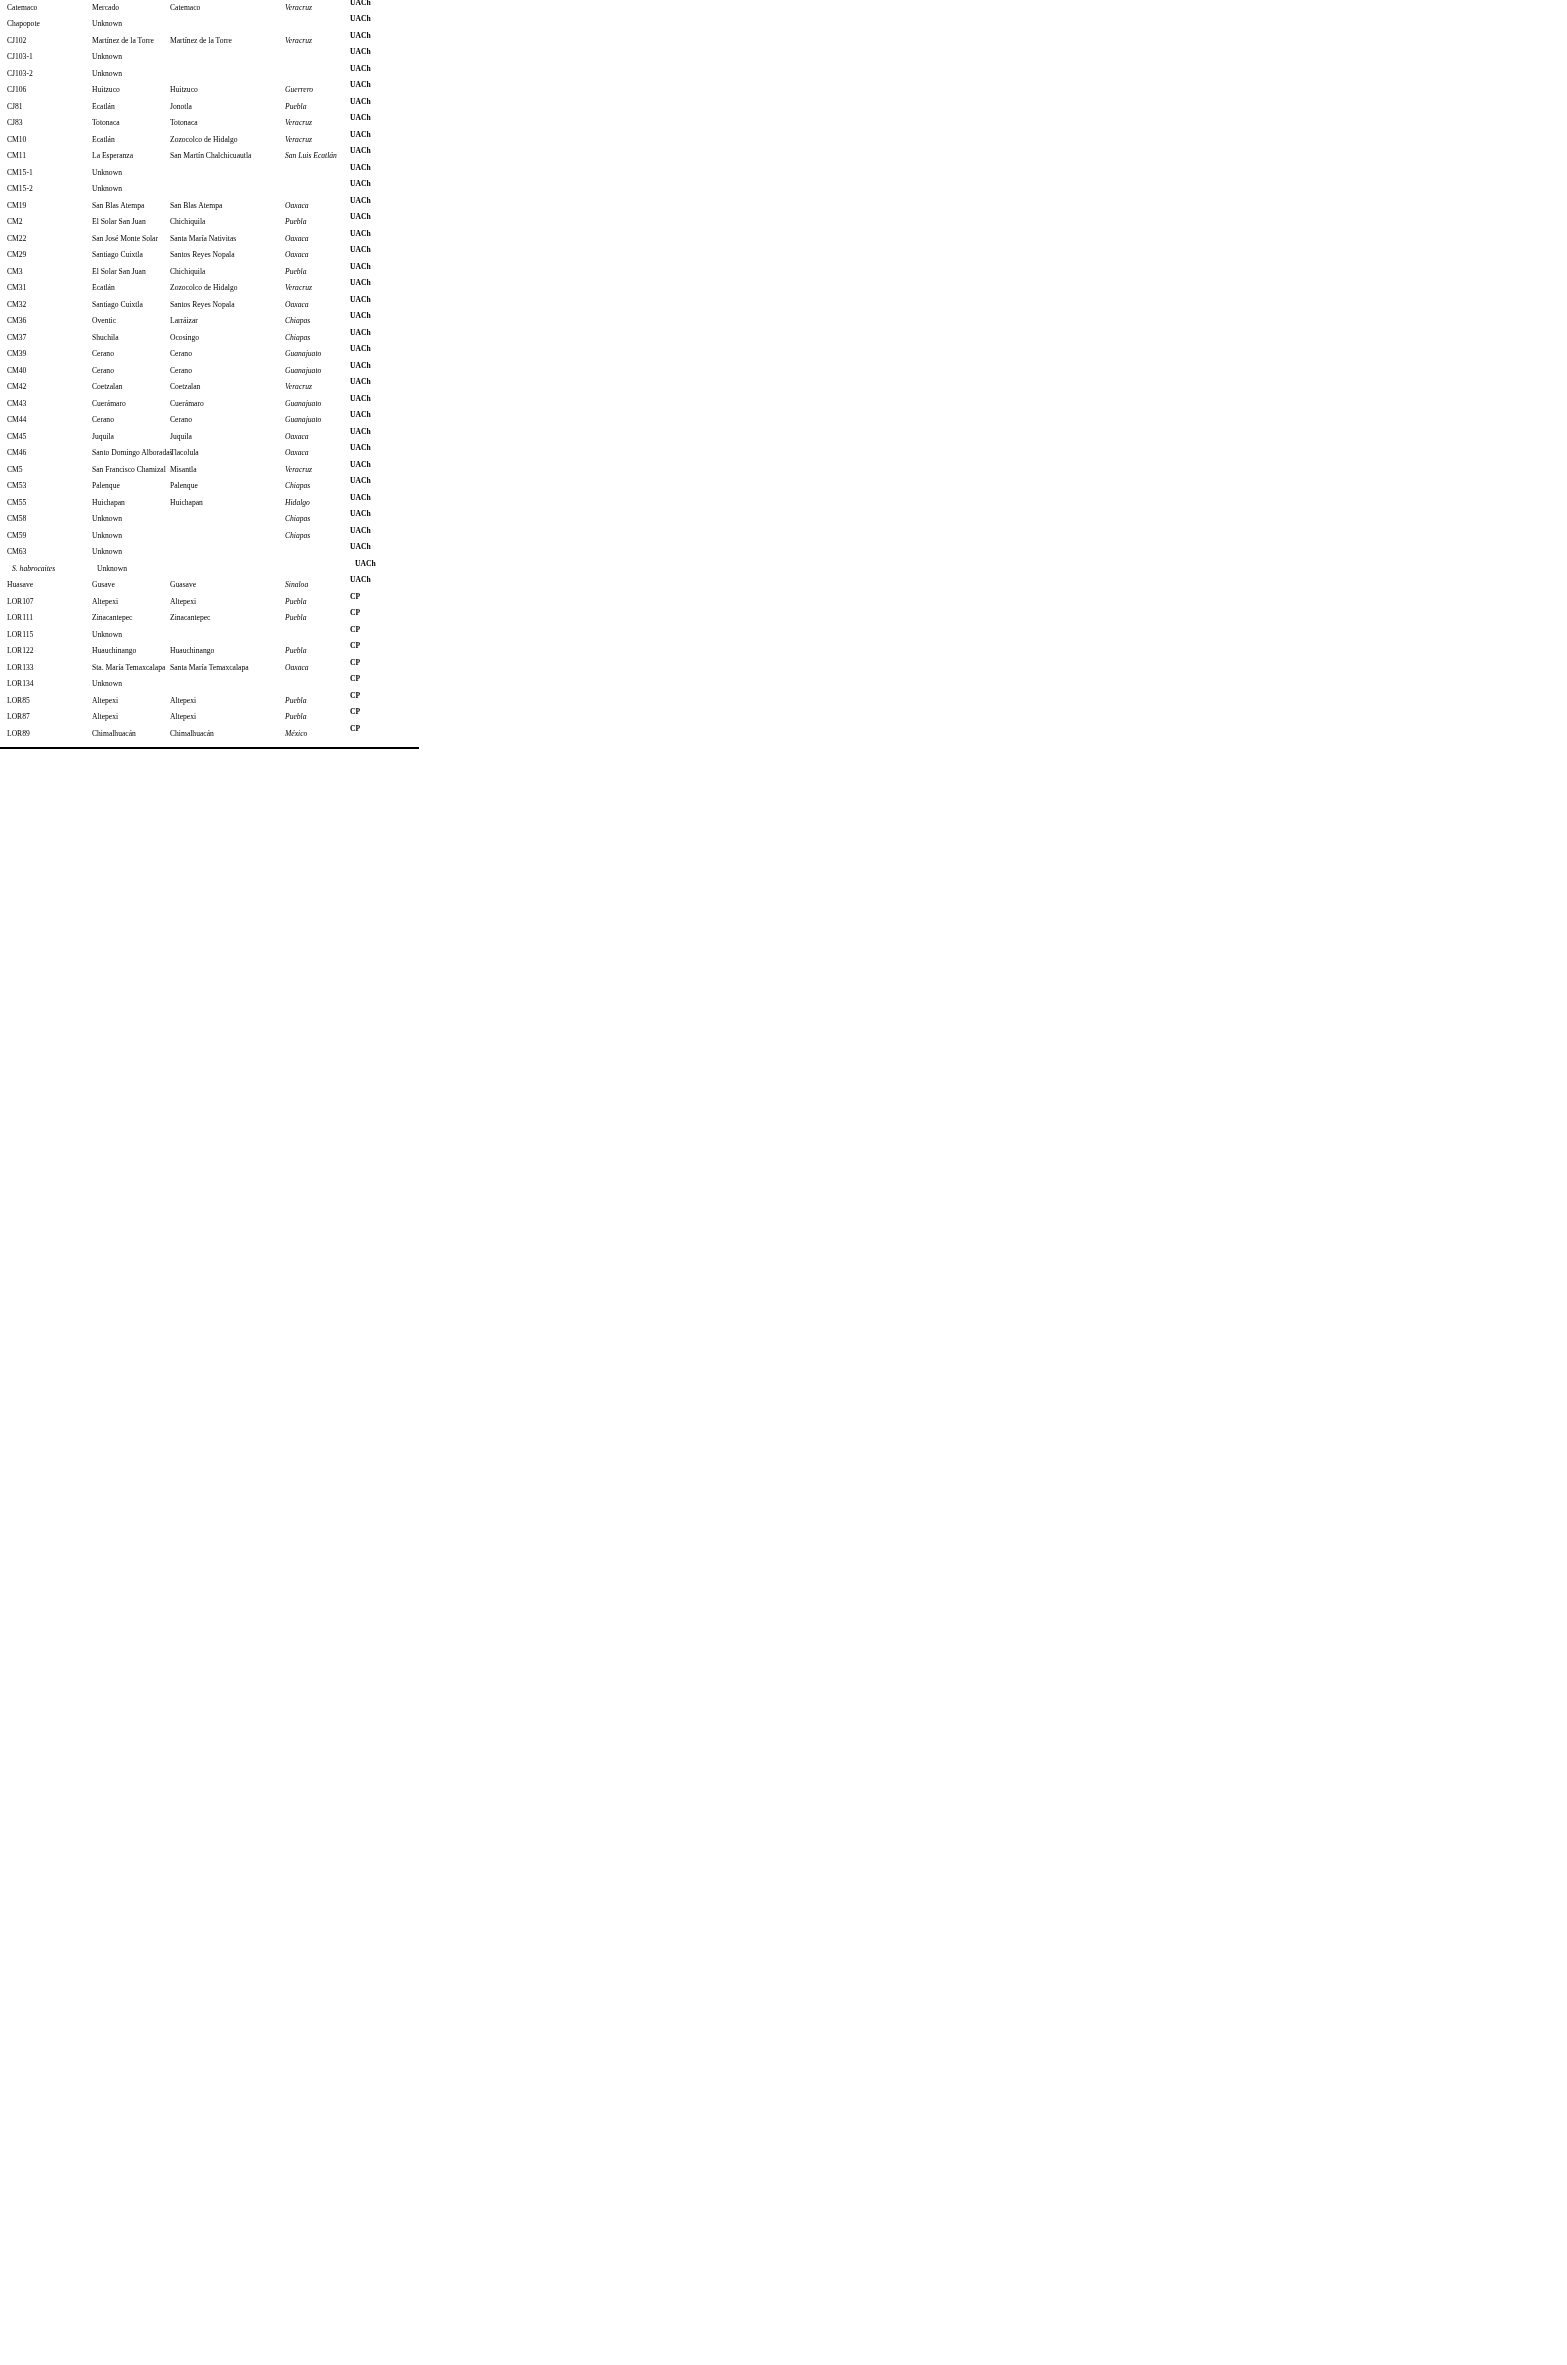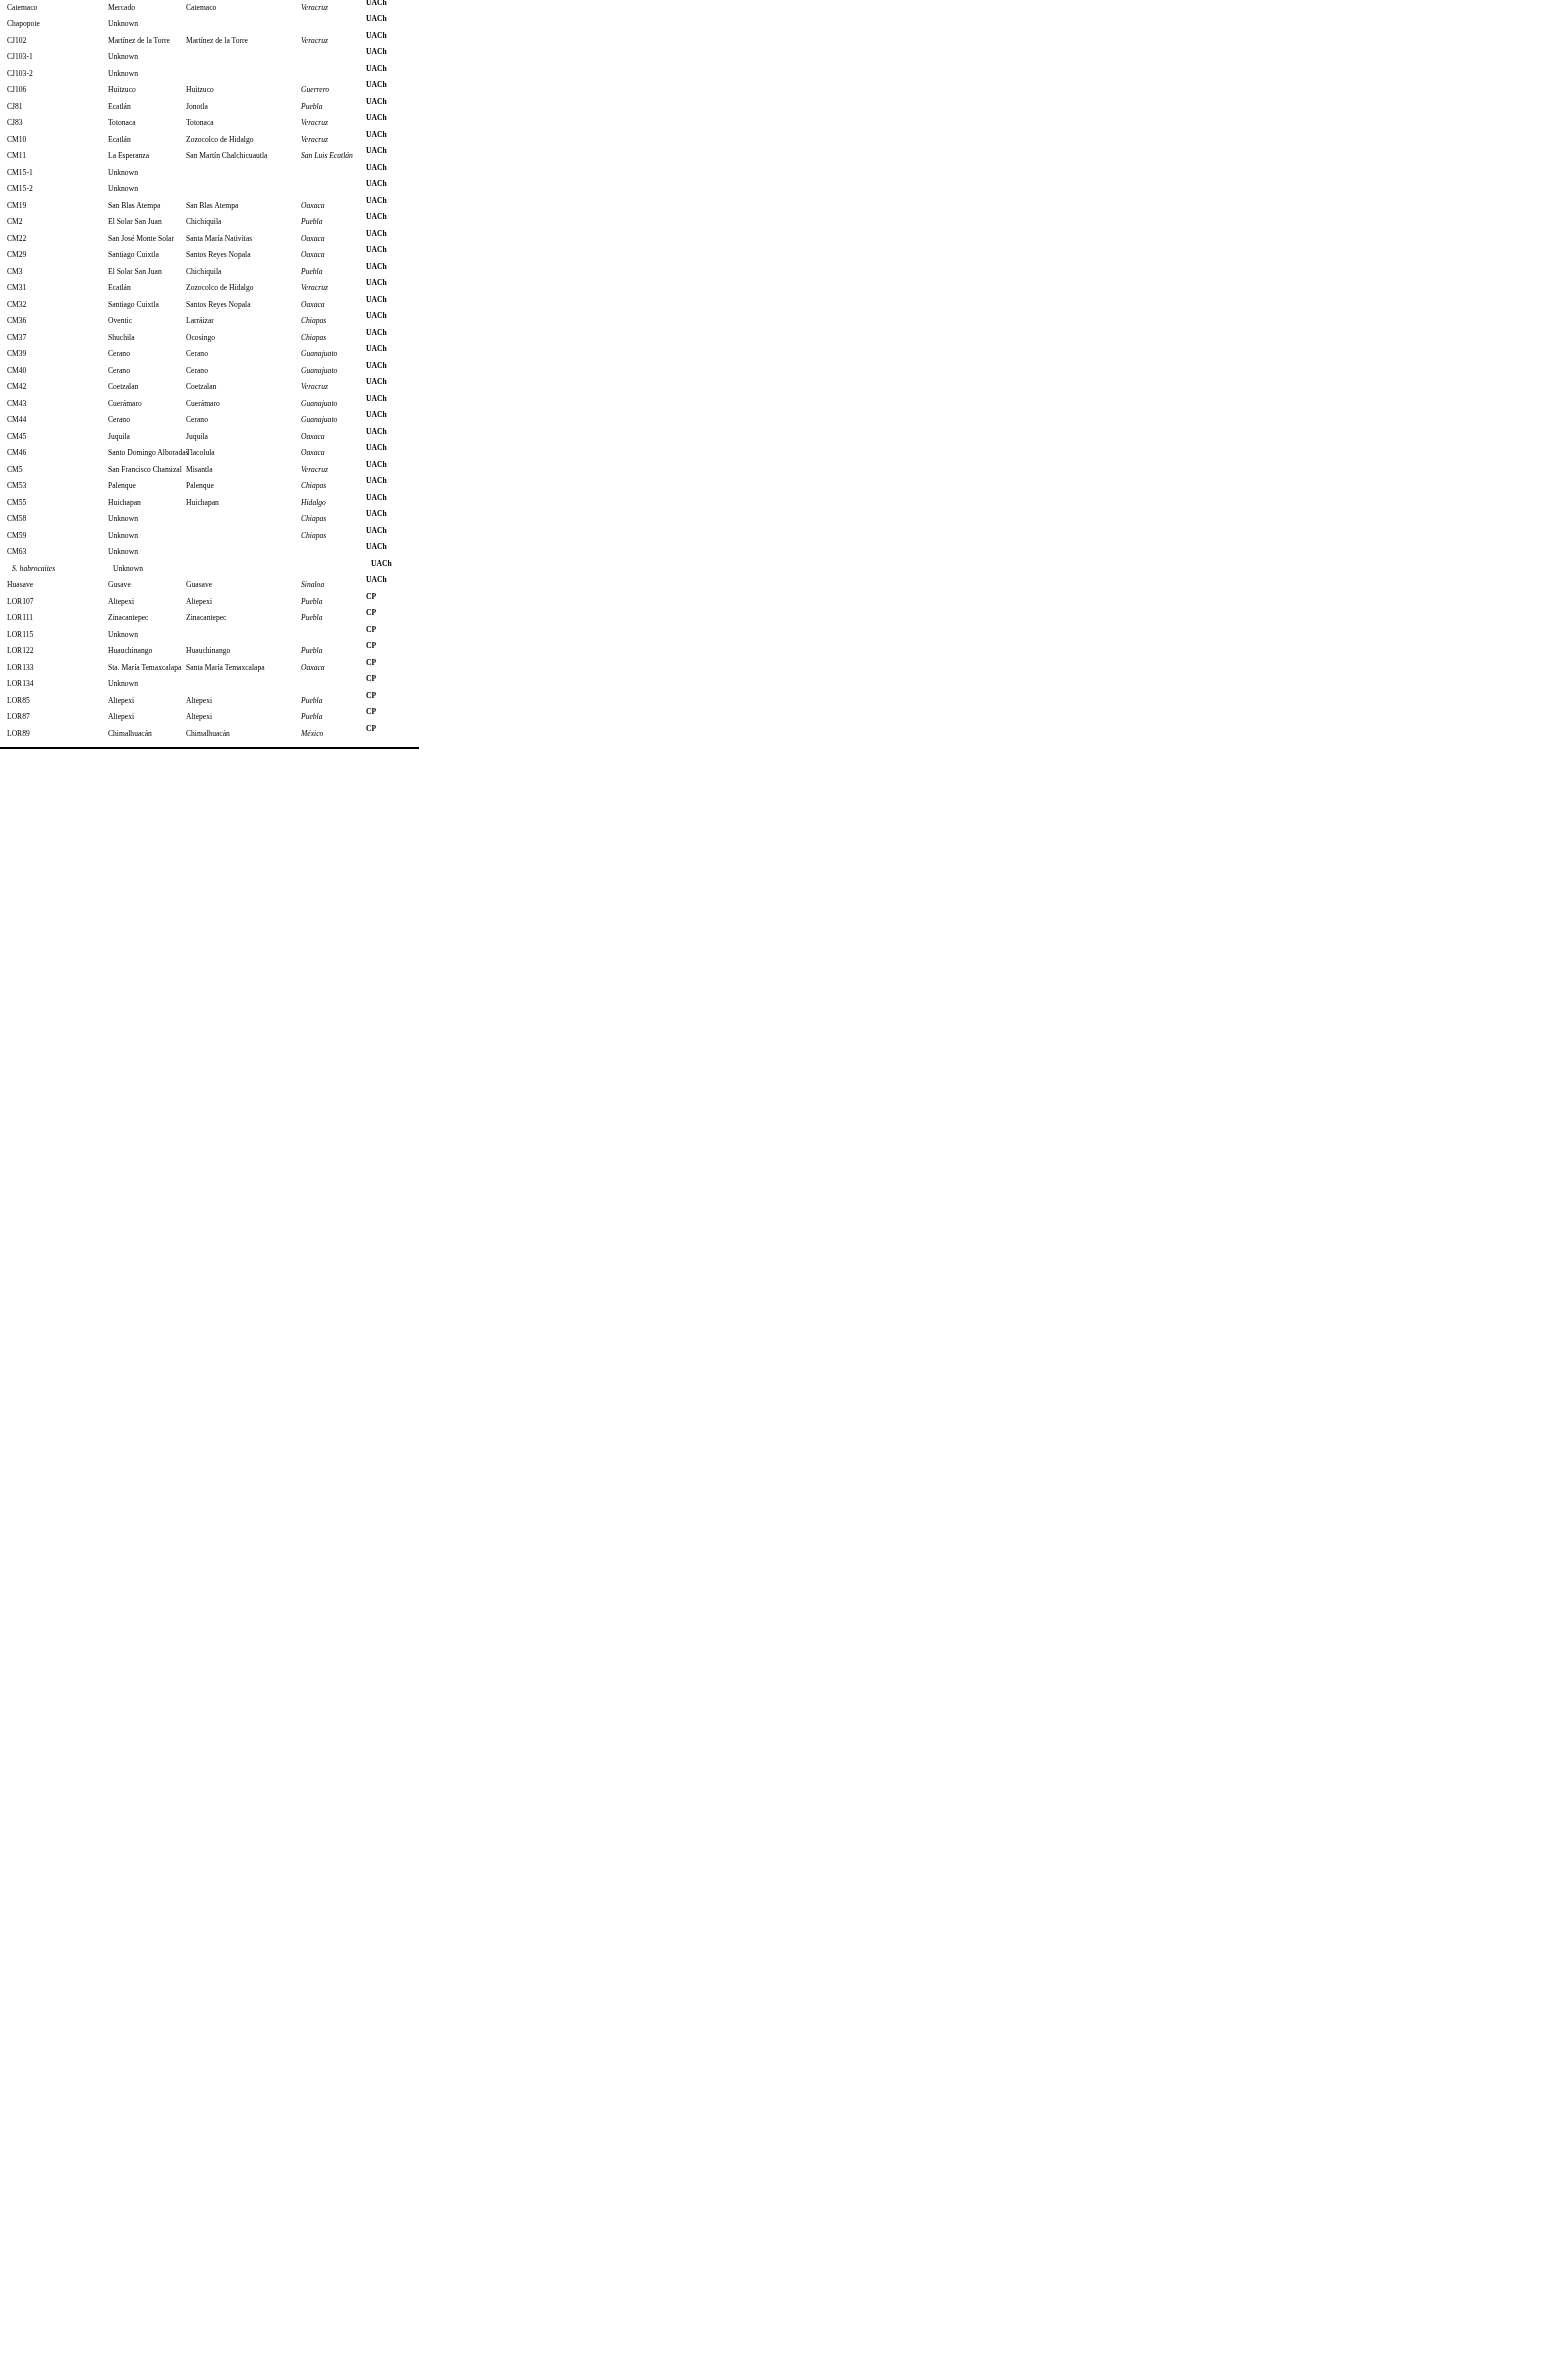--- a/index.html
+++ b/index.html
@@ -23,21 +23,21 @@
     left: 0;
     right: 0;
   }
   .row {
     display: flex;
     height: 16.5px;
     white-space: nowrap;
   }
   .cell { flex: 0 0 auto; overflow: visible; }
   .c1 { width: 85px; padding-left: 7px; }
-  .c2 { width: 78px; margin-left: 16px; }
+  .c2 { width: 78px; }
   .c3 { width: 115px; }
   .c4 { width: 65px; font-style: italic; }
   .c5 { width: 38px; transform: translateY(-4.7px); font-weight: bold; }
   .italic { font-style: italic; padding-left: 12px; }
   .bottom-rule {
     position: absolute;
     left: 0;
     top: 747px;
     width: 100%;
     height: 2.4px;

